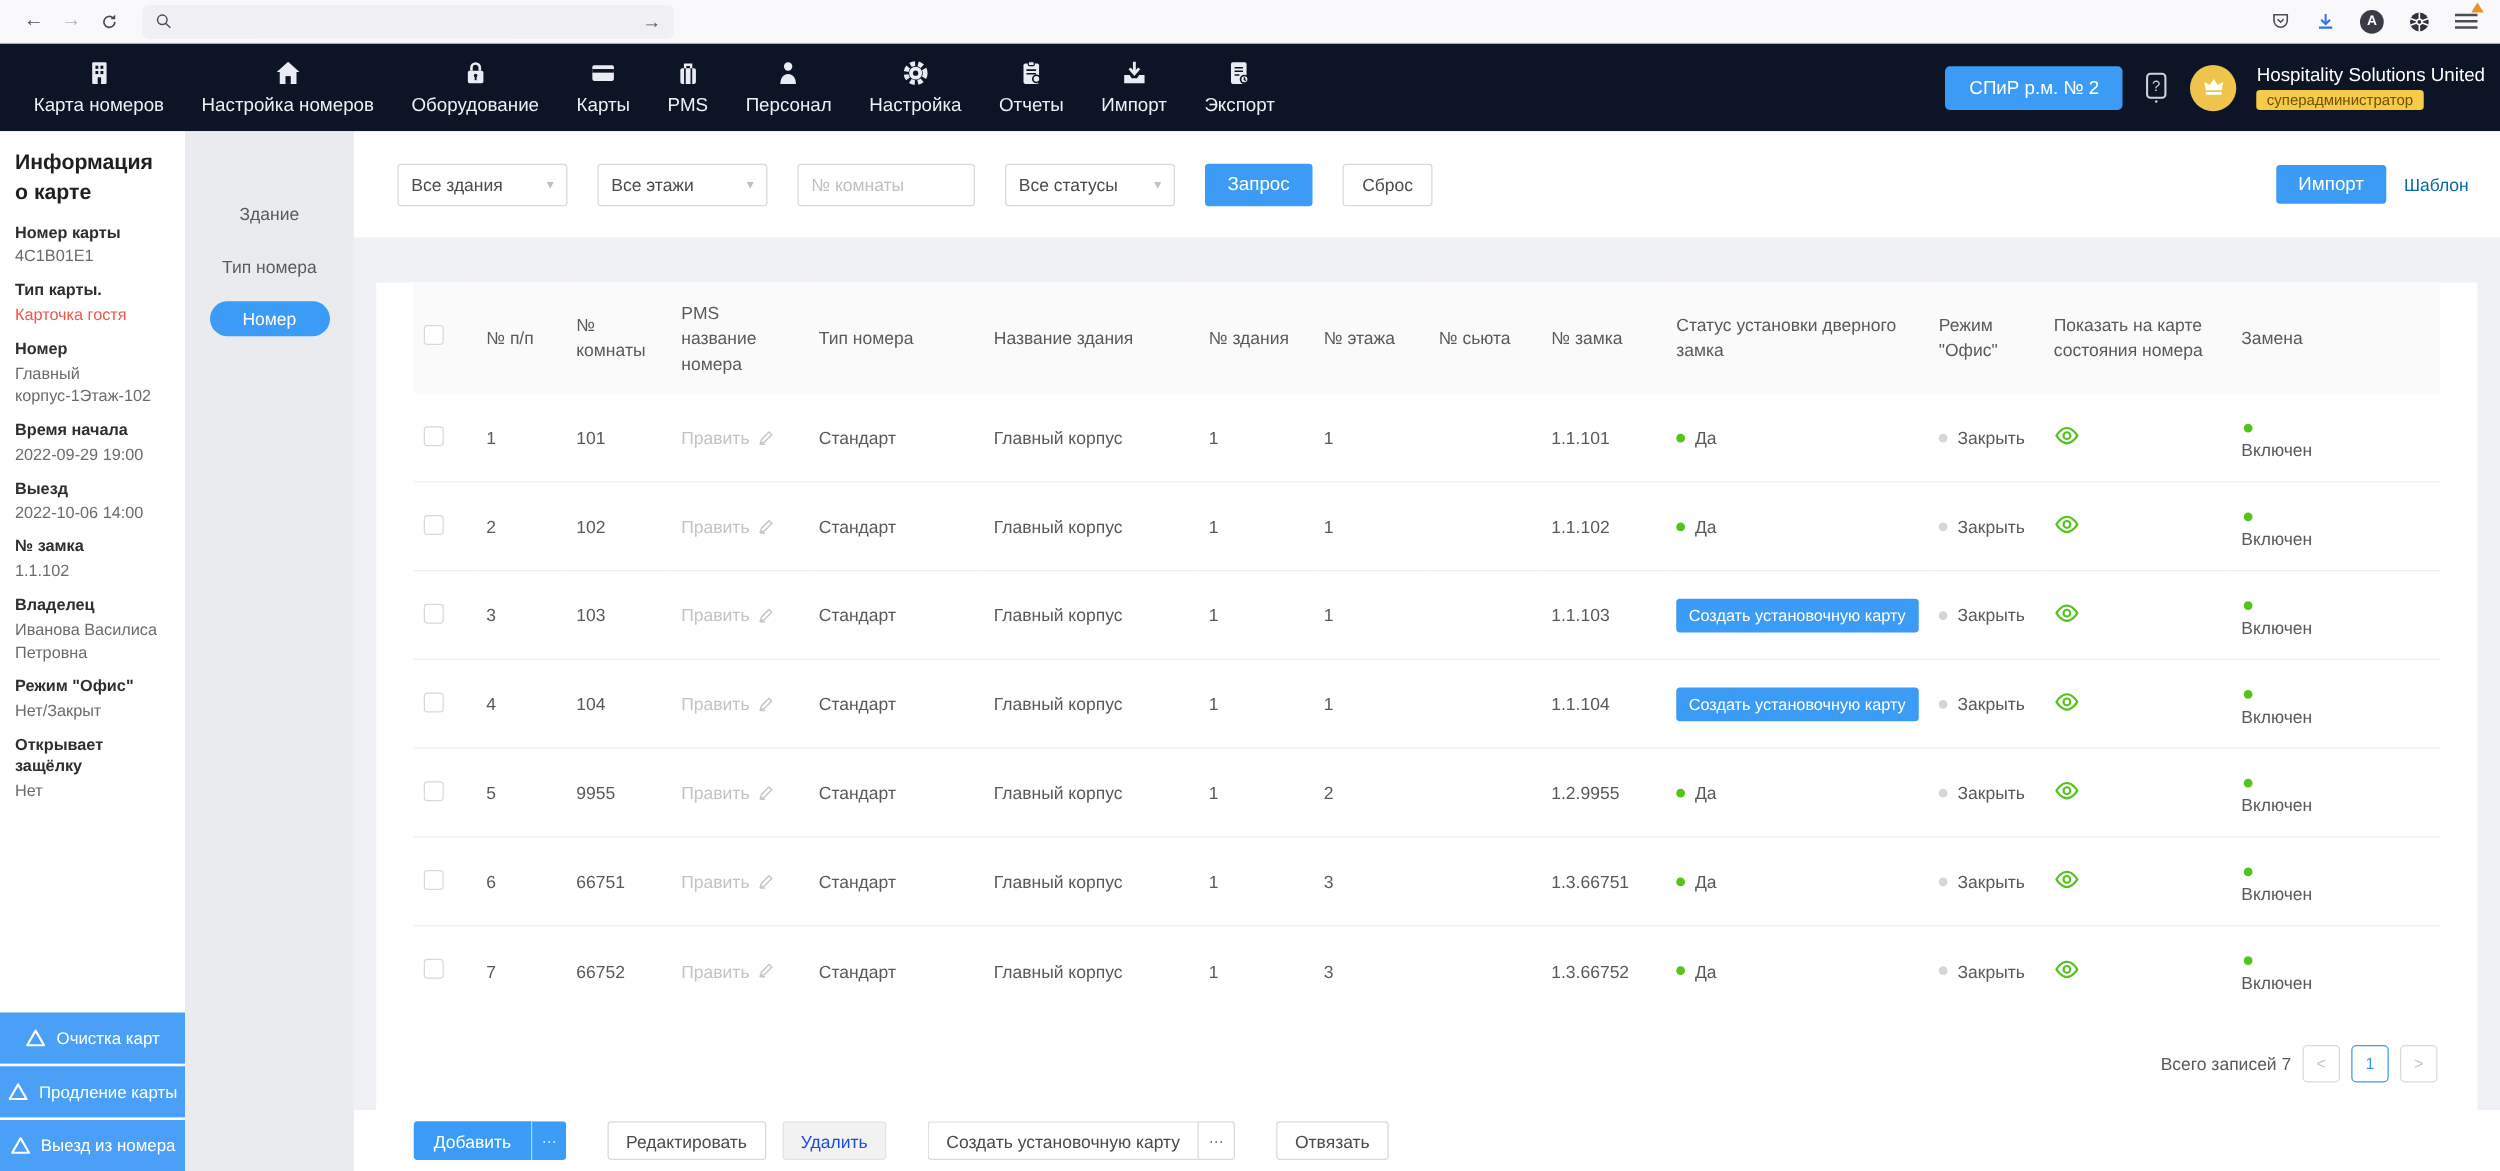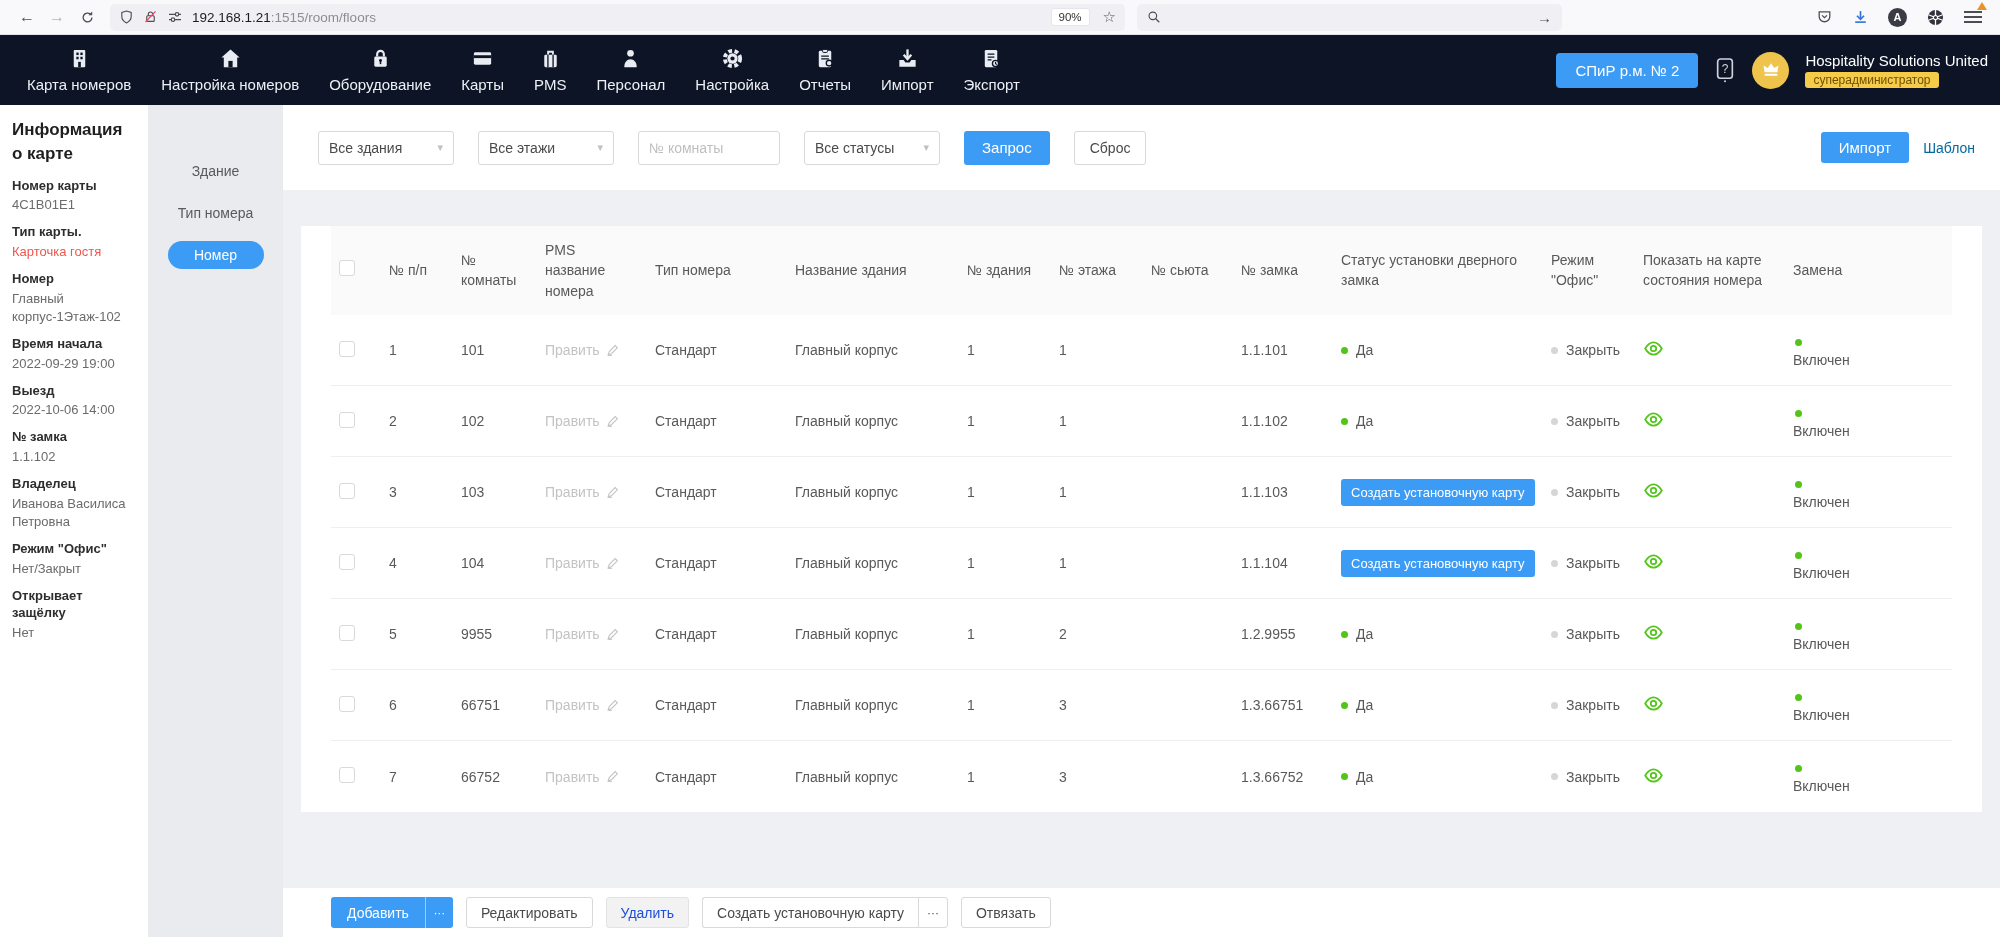--- a/index.html
+++ b/index.html
@@ -85,54 +85,36 @@
 
   .pagination { display:flex; justify-content:flex-end; align-items:center; gap:9px; padding:24px 2px 26px; font-size:14px; color:#595959; }
   .pg-btn { width:30px; height:30px; border:1px solid #d9d9d9; border-radius:4px; background:#fff; color:#c4c4c4; display:flex; align-items:center; justify-content:center; font-size:13px; cursor:pointer; }
   .pg-btn.active { border-color:#3b9bf5; color:#3b9bf5; }
 
   .footer-bar { height:49px; flex:none; margin-top:auto; background:#fff; display:flex; align-items:center; gap:13px; padding:0 18px 0 48px; }
   .btn-group { display:flex; }
   .fb-btn { height:31px; font-size:14px; font-family:inherit; }
   .add-main { background:#3b9bf5; color:#fff; border:none; border-radius:3px 0 0 3px; padding:0 16px; }
   .add-more { background:#3b9bf5; color:#fff; border:none; border-left:1px solid rgba(255,255,255,.5); border-radius:0 3px 3px 0; width:28px; font-size:12px; }
-  .btn-outline { background:#fff; border:1px solid #d9d9d9; border-radius:3px; color:#4a4a4a; padding:0 14px; }
+  .btn-outline { background:#fff; border:1px solid #d9d9d9; border-radius:3px; color:#4a4a4a; padding:0 14px;margin-left:20px; }
   .btn-danger { background:#f2f2f2; border:1px solid #e3e3e3; border-radius:3px; color:#1d4ed8; padding:0 14px; }
   .grp-main { border-radius:3px 0 0 3px; border-right:none; }
   .grp-more { background:#fff; border:1px solid #d9d9d9; border-radius:0 3px 3px 0; width:30px; color:#4a4a4a; font-size:12px; }
 </style>
 </head>
 <body>
 
 <div class="browser-bar">
   <div class="chrome-btn">←</div>
   <div class="chrome-btn dim">→</div>
   <div class="chrome-btn">
     <svg width="15" height="15" viewBox="0 0 24 24">
         <path d="M19 12a7 7 0 1 1-2.3-5.2" fill="none" stroke="#4c4c55" stroke-width="2.2"></path>
         <path d="M19.5 2.5v6h-6z" fill="#4c4c55"></path>
       </svg>
-  </div>
-  <div class="url-bar">
-    <svg width="15" height="16" viewBox="0 0 24 24">
-        <path d="M12 2.5l7.5 2.3v6.4c0 5-3.7 8.3-7.5 10.3-3.8-2-7.5-5.3-7.5-10.3V4.8z" fill="none" stroke="#4c4c55" stroke-width="1.8"></path>
-      </svg>
-    <svg width="15" height="16" viewBox="0 0 24 24">
-      <rect x="6" y="10" width="12" height="9" rx="1.5" fill="none" stroke="#4c4c55" stroke-width="1.8"></rect>
-      <path d="M8.5 10V7.5a3.5 3.5 0 0 1 7 0V10" fill="none" stroke="#4c4c55" stroke-width="1.8"></path>
-      <path d="M4 20L20 3" stroke="#e94a62" stroke-width="2"></path>
-    </svg>
-    <svg width="16" height="14" viewBox="0 0 24 20">
-      <path d="M3 6h18M3 14h18" stroke="#4c4c55" stroke-width="1.8"></path>
-        <circle cx="15" cy="6" r="2.6" fill="#f9f9fb" stroke="#4c4c55" stroke-width="1.8"></circle>
-        <circle cx="9" cy="14" r="2.6" fill="#f9f9fb" stroke="#4c4c55" stroke-width="1.8"></circle>
-    </svg>
-    <div class="url-text"><span>192.168.1.21</span><span class="dim">:1515/room/floors</span></div>
-    <div class="zoom-pill">90%</div>
-    <div class="star">☆</div>
   </div>
   <div class="search-bar">
     <svg width="14" height="14" viewBox="0 0 24 24">
         <circle cx="10" cy="10" r="6.5" fill="none" stroke="#4c4c55" stroke-width="2"></circle>
         <path d="M15 15l6 6" stroke="#4c4c55" stroke-width="2"></path>
       </svg>
     <div style="margin-left:auto; color:#4c4c55; font-size:15px;">→</div>
   </div>
   <div class="chrome-right">
     <svg width="17" height="17" viewBox="0 0 24 24">
@@ -311,20 +293,42 @@
 
   <div class="field">
     <div class="lbl">Режим "Офис"</div>
     <div class="val">Нет/Закрыт</div>
   </div>
 
   <div class="field">
     <div class="lbl">Открывает защёлку</div>
     <div class="val">Нет</div>
   </div>
+</div>
+    <div class="panel-actions" id="panel-actions">
+  <button class="panel-btn">
+    <svg width="17" height="17" viewBox="0 0 24 24">
+            <path d="M12 3.5L21.5 20h-19z" fill="none" stroke="#fff" stroke-width="2.4" stroke-linejoin="round"></path>
+          </svg>
+    <span>Очистка карт</span>
+  </button>
+
+  <button class="panel-btn">
+    <svg width="17" height="17" viewBox="0 0 24 24">
+            <path d="M12 3.5L21.5 20h-19z" fill="none" stroke="#fff" stroke-width="2.4" stroke-linejoin="round"></path>
+          </svg>
+    <span>Продление карты</span>
+  </button>
+
+  <button class="panel-btn">
+    <svg width="17" height="17" viewBox="0 0 24 24">
+            <path d="M12 3.5L21.5 20h-19z" fill="none" stroke="#fff" stroke-width="2.4" stroke-linejoin="round"></path>
+          </svg>
+    <span>Выезд из номера</span>
+  </button>
 </div>
   </div>
 
   <div class="subnav" id="subnav">
   <div class="subnav-item">Здание</div>
 
   <div class="subnav-item">Тип номера</div>
 
   <div class="subnav-item active">Номер</div>
 </div>
@@ -702,20 +706,26 @@
       </span>
     </td>
     <td class="replace-cell">
       <span class="dot green"></span>
       <div>Включен</div>
     </td>
   </tr>
 </tbody>
         </table>
 
+        <div class="pagination">
+          <span>Всего записей 7</span>
+          <div class="pg-btn">&lt;</div>
+          <div class="pg-btn active">1</div>
+          <div class="pg-btn">&gt;</div>
+        </div>
       </div>
     </div>
 
     <div class="footer-bar">
       <div class="btn-group">
         <button class="fb-btn add-main">Добавить</button>
         <button class="fb-btn add-more">···</button>
       </div>
       <button class="fb-btn btn-outline">Редактировать</button>
       <button class="fb-btn btn-danger">Удалить</button>

